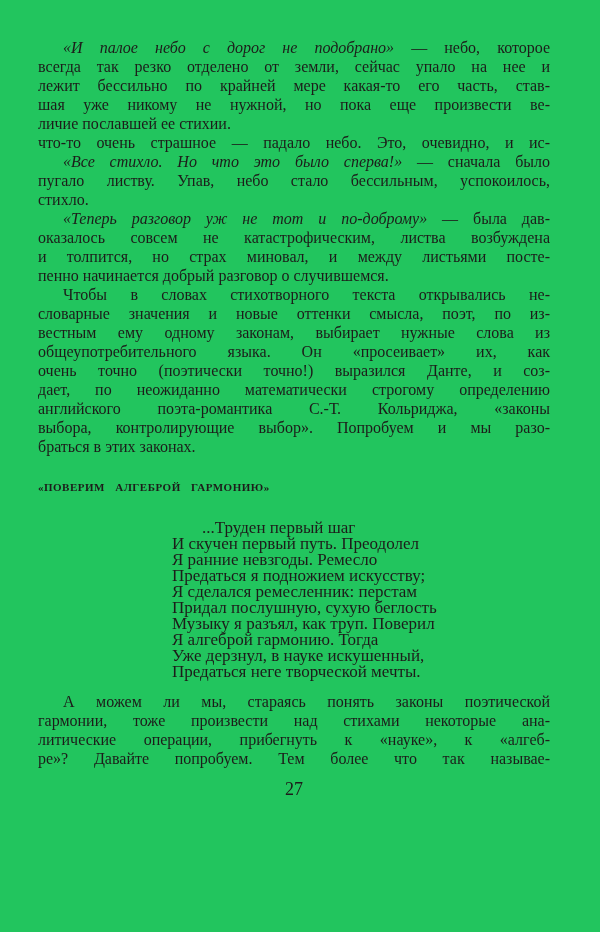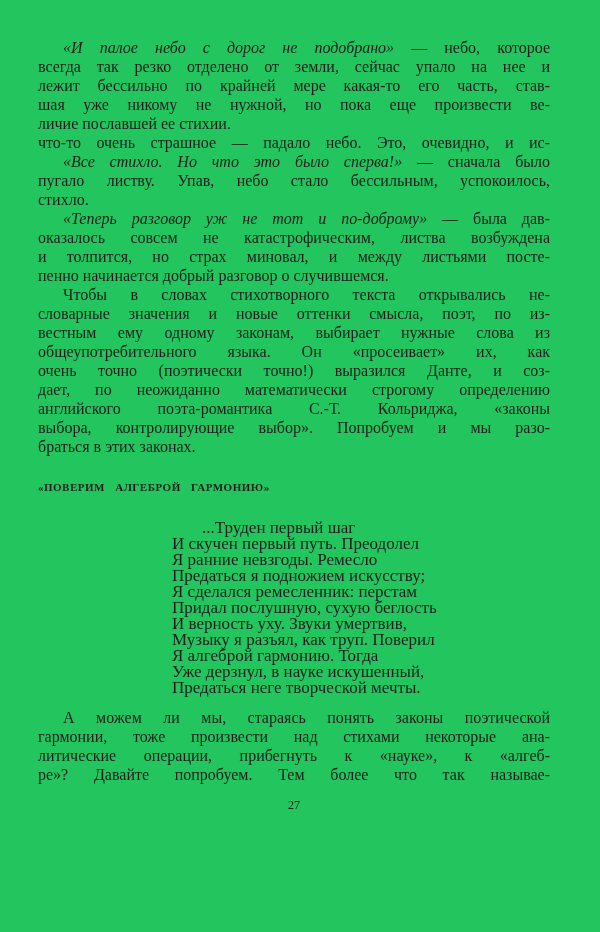--- a/index.html
+++ b/index.html
@@ -60,21 +60,21 @@
     text-align: left;
     white-space: nowrap;
   }
   .pline.pfirst {
     padding-left: 30px;
   }
 
   
   .pagenum {
     margin-top: 12px;
-    font-size: 12px;
+    font-size: 18px;
     line-height: 19px;
     text-align: center;
   }
 </style>
 </head>
 <body>
 
 <div class="page">
   <div class="content">
       <div class="para">
@@ -108,21 +108,20 @@
         <div class="tline end"><span>браться в этих законах.</span></div>
       </div>
       <div class="heading">«ПОВЕРИМ АЛГЕБРОЙ ГАРМОНИЮ»</div>
       <div class="poem">
         <div class="pline pfirst">...Труден первый шаг</div>
         <div class="pline">И скучен первый путь. Преодолел</div>
         <div class="pline">Я ранние невзгоды. Ремесло</div>
         <div class="pline">Предаться я подножием искусству;</div>
         <div class="pline">Я сделался ремесленник: перстам</div>
         <div class="pline">Придал послушную, сухую беглость</div>
-        <div class="pline">И верность уху. Звуки умертвив,</div>
         <div class="pline">Музыку я разъял, как труп. Поверил</div>
         <div class="pline">Я алгеброй гармонию. Тогда</div>
         <div class="pline">Уже дерзнул, в науке искушенный,</div>
         <div class="pline">Предаться неге творческой мечты.</div>
       </div>
       <div class="para">
         <div class="tline first"><span>А можем ли мы, стараясь понять законы поэтической</span></div>
         <div class="tline"><span>гармонии, тоже произвести над стихами некоторые ана-</span></div>
         <div class="tline"><span>литические операции, прибегнуть к «науке», к «алгеб-</span></div>
         <div class="tline"><span>ре»? Давайте попробуем. Тем более что так называе-</span></div>

